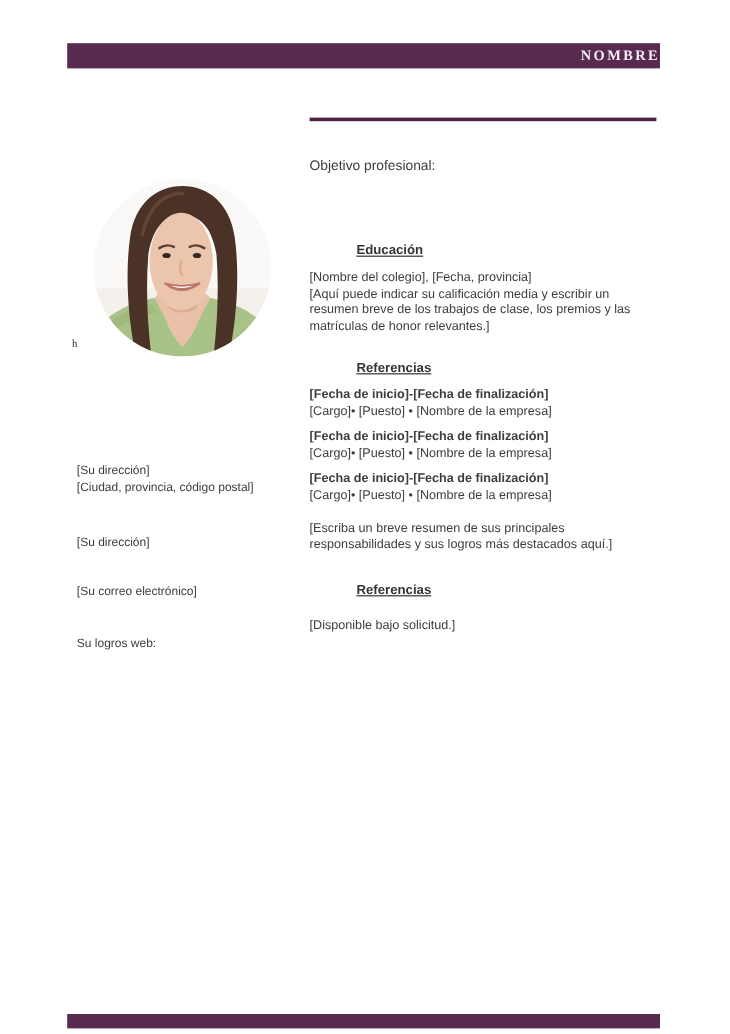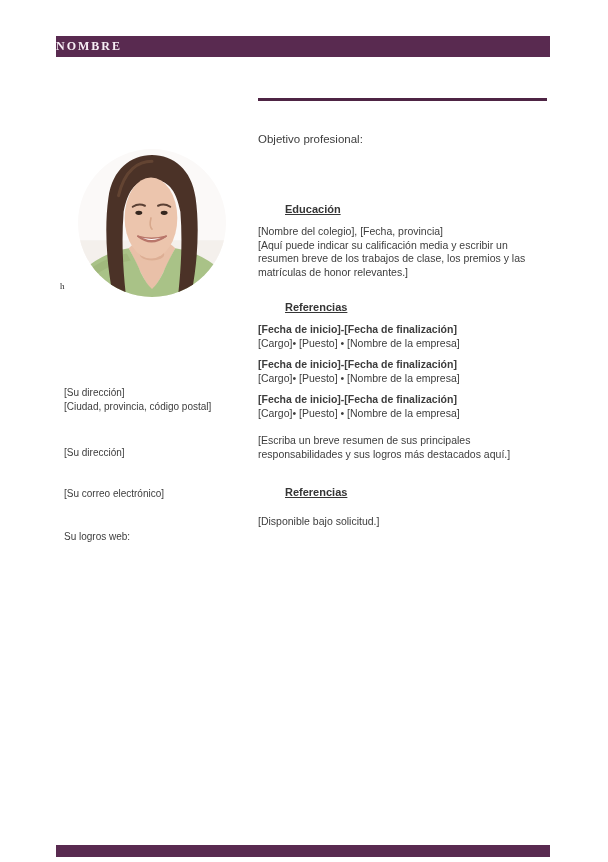--- a/index.html
+++ b/index.html
@@ -8,21 +8,21 @@
     width:608px;height:862px;
     background:#ffffff;
     font-family:"Liberation Sans", sans-serif;
     color:#3d3d3d;
     overflow:hidden;
   }
   
   .topbar{
     position:absolute;left:56px;top:36px;width:494px;height:21px;
     background:#592a50;
-    display:flex;align-items:center;justify-content:flex-start;
+    display:flex;align-items:center;justify-content:flex-end;
   }
   .topbar .title{
     font-family:"Liberation Serif", serif;
     font-weight:bold;font-size:12px;letter-spacing:2px;
     color:#f7eef5;
   }
   
   .divider{
     position:absolute;left:258px;top:98px;width:289px;height:3px;
     background:#4e2444;
@@ -40,21 +40,21 @@
   
   .contact{position:absolute;left:64px;width:150px;font-size:10px;line-height:13.8px;}
   .c-address{top:386px;}
   .c-phone{top:446px;}
   .c-email{top:487px;}
   .c-web{top:530px;}
   
   .rightcol{position:absolute;left:258px;top:202px;width:292px;}
   .sec-heading{
     font-size:11px;font-weight:bold;text-decoration:underline;
-    color:#353535;line-height:14px;margin:0 0 9px 0;padding-left:27px;
+    color:#353535;line-height:14px;margin:0 0 9px 12px;padding-left:27px;
   }
   .body-text{font-size:10.5px;line-height:13.5px;color:#3d3d3d;margin:0;}
   .edu-block{margin-bottom:21px;}
   .exp-heading{margin-top:0;}
   .exp-entry{margin-bottom:8px;}
   .exp-dates{font-weight:bold;}
   .exp-summary{margin-top:14px;margin-bottom:24px;}
   .refs-body{margin-top:16px;}
   
   .bottombar{

